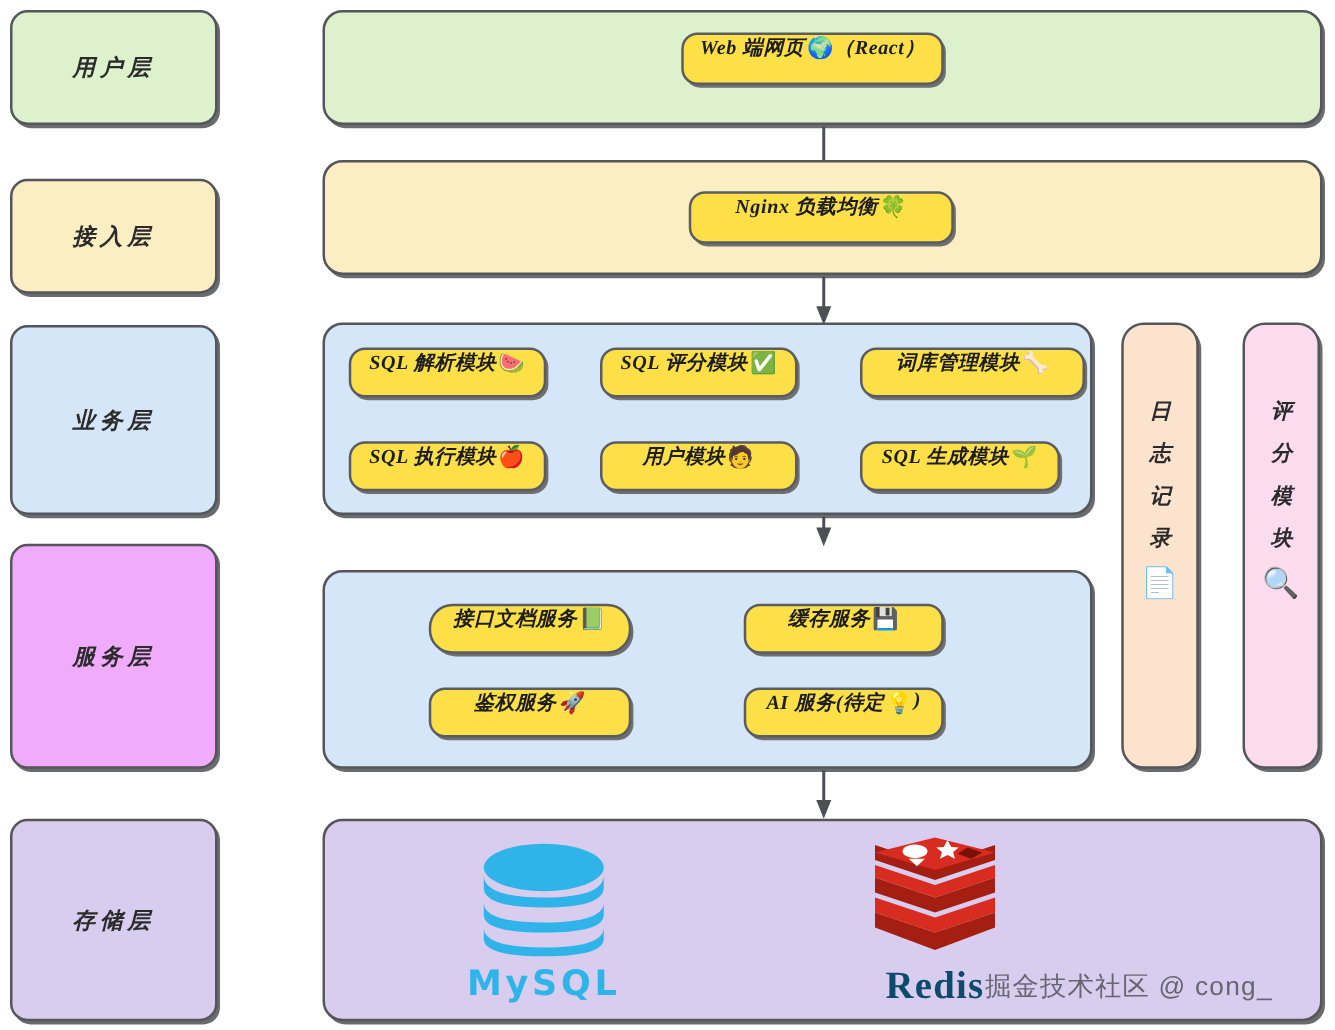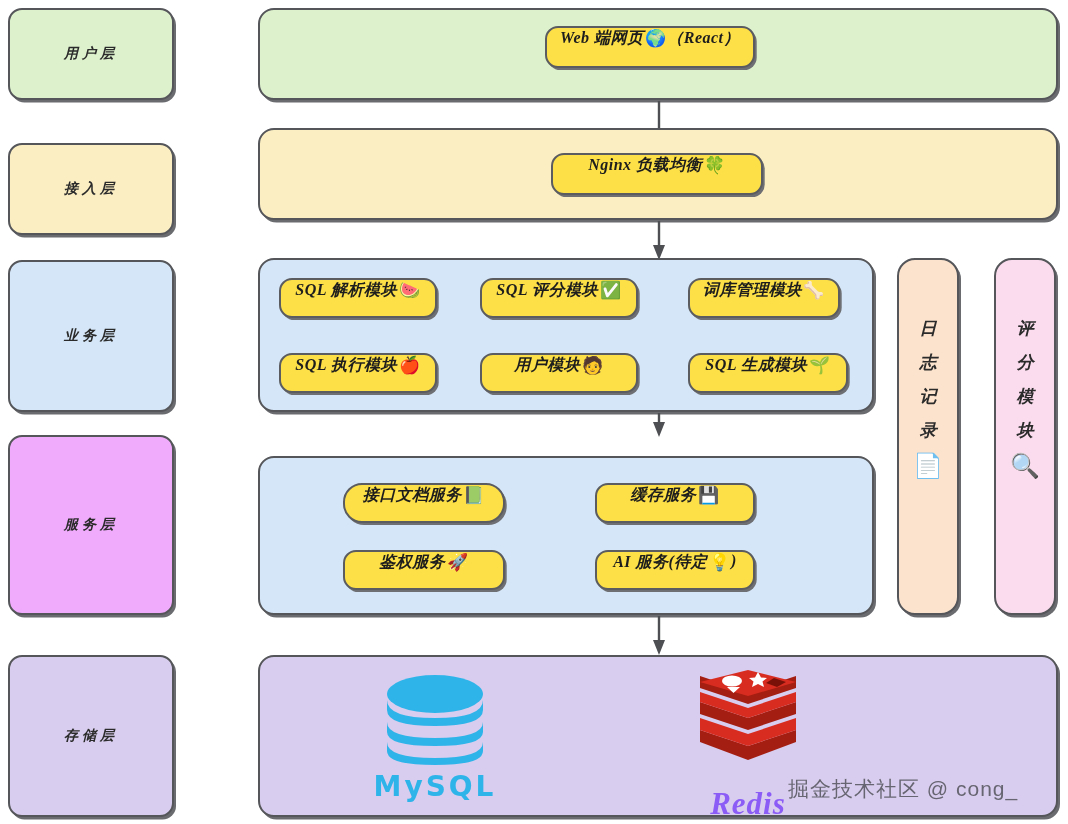--- a/index.html
+++ b/index.html
@@ -22,21 +22,21 @@
     position: absolute;
     box-sizing: border-box;
     border: 2.5px solid #55565a;
     border-radius: 14px;
     box-shadow: 2.5px 3px 0 -0.5px #6a6b6f;
   }
   .layer-label {
     display: flex;
     align-items: center;
     justify-content: center;
-    font-size: 14px;
+    font-size: 18px;
     letter-spacing: 4px;
     color: #2b2b2b;
     font-style: italic;
     font-weight: 600;
     text-align: center;
   }
   .band {
     border-radius: 16px;
   }
 
@@ -113,25 +113,24 @@
     font-family: "DejaVu Sans", sans-serif;
     font-weight: bold;
   }
   .mysql-cap {
     color: #2fb4ea;
     font-size: 28px;
     letter-spacing: 3px;
     margin-top: 2px;
   }
   .redis-cap {
-    color: #8b5cf6;
+    color: #0c4a6e;
     font-size: 31px;
-    font-style: italic;
     letter-spacing: 1px;
-    margin-top: 16px;
+    margin-top: 0;
     font-family: "Liberation Serif", serif;
   }
 
   .watermark {
     position: absolute;
     font-family: "Liberation Sans", sans-serif;
     font-size: 21px;
     color: #4f4f57;
     opacity: 0.82;
     white-space: nowrap;
@@ -191,21 +190,21 @@
   <div class="hbox band" style="left:258px; top:258px; width:616px; height:154px; background:#d4e6f7;">
   </div>
   <div class="node" style="left:279px; top:278px; width:158px; height:40px;">
     <span>SQL 解析模块</span>
     <span class="emo">🍉</span>
   </div>
   <div class="node" style="left:480px; top:278px; width:158px; height:40px;">
     <span>SQL 评分模块</span>
     <span class="emo">✅</span>
   </div>
-  <div class="node" style="left:688px; top:278px; width:152px; height:40px;">
+  <div class="node" style="left:688px; top:278px; width:180px; height:40px;">
     <span>词库管理模块</span>
     <span class="emo">🦴</span>
   </div>
   <div class="node" style="left:279px; top:353px; width:158px; height:40px;">
     <span>SQL 执行模块</span>
     <span class="emo">🍎</span>
   </div>
   <div class="node" style="left:480px; top:353px; width:158px; height:40px;">
     <span>用户模块</span>
     <span class="emo">🧑</span>

